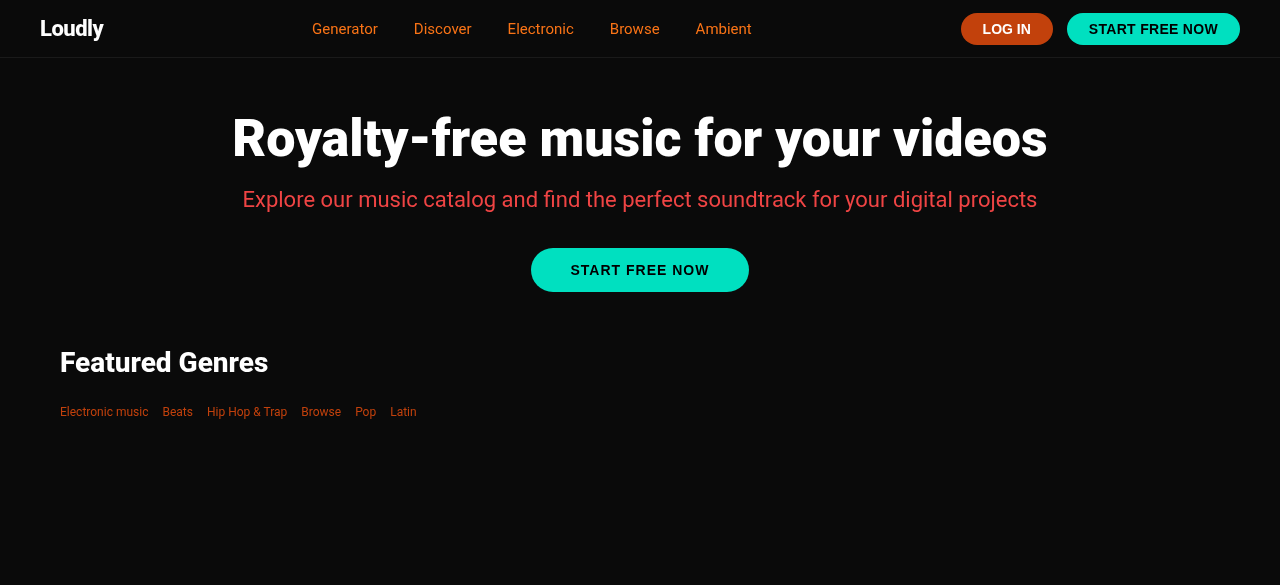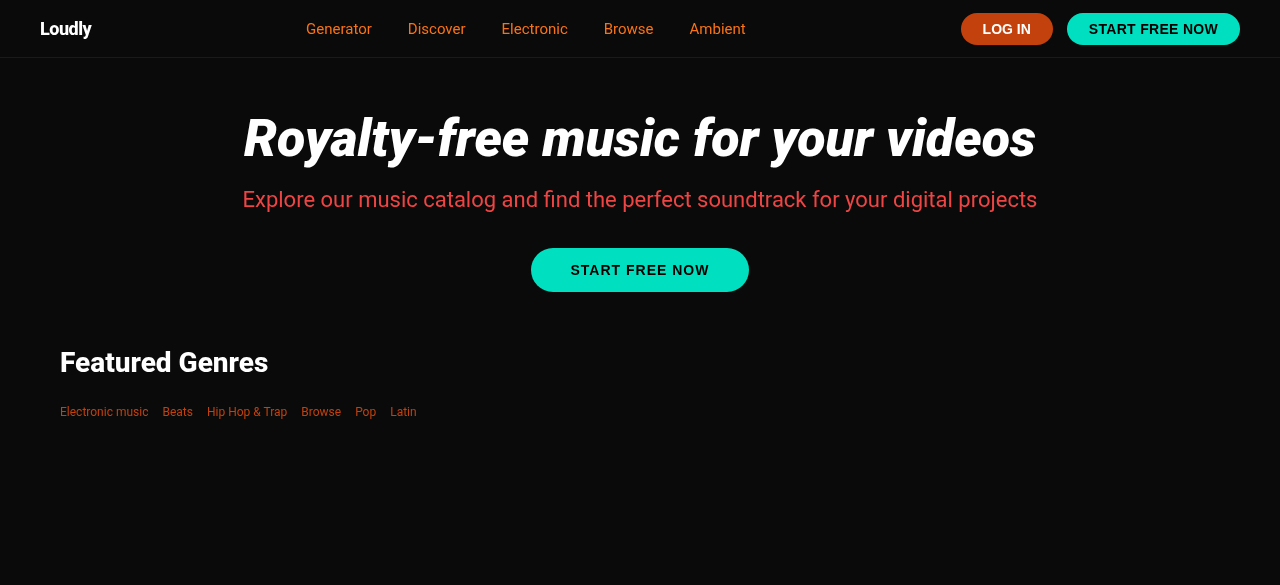--- a/index.html
+++ b/index.html
@@ -16,21 +16,21 @@
     nav {
       display: flex;
       align-items: center;
       justify-content: space-between;
       padding: 0 40px;
       height: 58px;
       background: #0a0a0a;
       border-bottom: 1px solid #1a1a1a;
     }
     .nav-logo {
-      font-size: 18px;
+      font-size: 22px;
       font-weight: 800;
       color: #fff;
       letter-spacing: -0.5px;
     }
     .nav-links {
       display: flex;
       align-items: center;
       gap: 36px;
     }
     .nav-link {
@@ -70,21 +70,20 @@
     .hero {
       text-align: center;
       padding: 52px 40px 44px;
     }
     .hero-title {
       font-size: 52px;
       font-weight: 900;
       color: #fff;
       line-height: 1.1;
       margin-bottom: 20px;
-      font-style: italic;
     }
     .hero-subtitle {
       font-size: 22px;
       color: #ef4444;
       margin-bottom: 36px;
     }
     .btn-start-hero {
       background: #00e0c0;
       color: #000;
       border: none;

